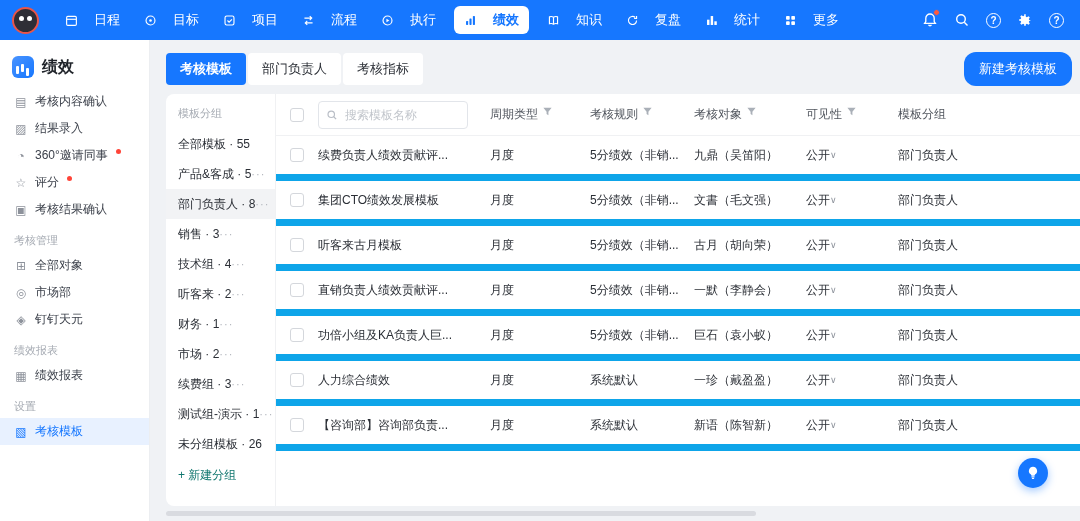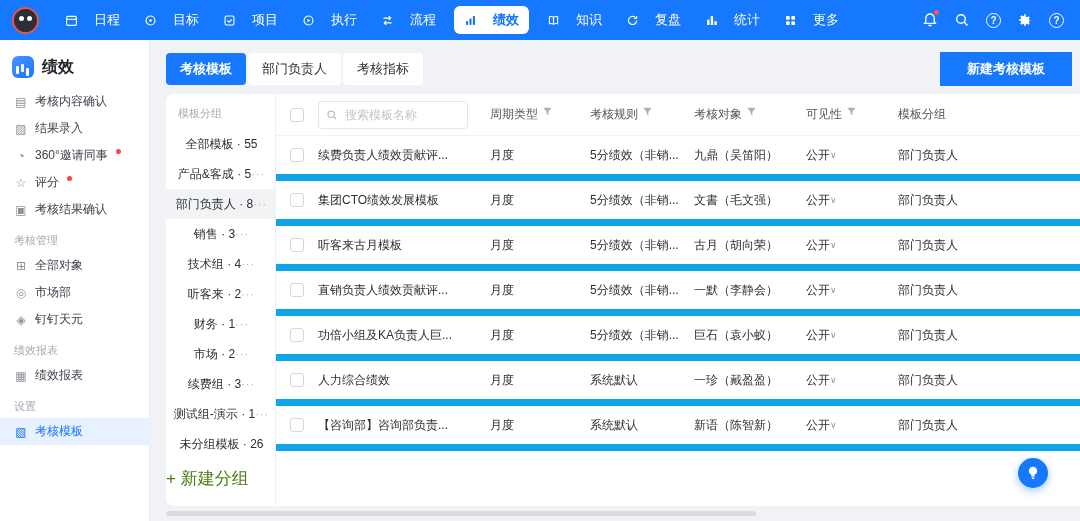--- a/index.html
+++ b/index.html
@@ -46,33 +46,33 @@
   .reddot { width:5px; height:5px; border-radius:50%; background:#ff4438; margin:-8px 0 0 1px; flex:none; }
 
   
   .main { position:fixed; left:150px; top:40px; width:930px; height:481px; }
   .main-head { display:flex; align-items:center; padding:12px 8px 8px 16px; }
   .tabs { display:flex; gap:2px; }
   .tab { font-size:13px; padding:7px 14px; background:#fff; color:#2b2f36; border-radius:4px;
     cursor:pointer; white-space:nowrap; }
   .tab.active { background:#1677ff; color:#fff; font-weight:bold; }
   .new-btn { margin-left:auto; background:#1677ff; color:#fff; font-size:13px; border:none;
-    padding:8px 27px; border-radius:0; cursor:pointer; white-space:nowrap;font-weight:bold; }
+    padding:8px 15px; border-radius:12px; cursor:pointer; white-space:nowrap; }
 
   .card { margin-left:16px; height:412px; background:#fff; border-radius:8px 0 0 8px;
     display:flex; position:relative; overflow:hidden; }
 
   
   .groups { width:110px; flex:none; border-right:1px solid #f0f1f3; padding:12px 0 0; }
   .g-title { font-size:11px; color:#a6abb3; padding:0 12px 8px; }
-  .g-item { display:flex; align-items:center; justify-content:center; height:30px;
+  .g-item { display:flex; align-items:center; justify-content:flex-start; height:30px;
     padding:0 10px 0 12px; font-size:12px; color:#2b2f36; cursor:pointer; white-space:nowrap; }
   .g-item.selected { background:#f2f3f5; }
   .g-more { color:#b3b6bd; font-size:11px; letter-spacing:1px; cursor:pointer; }
-  .g-new { color:#4d7c0f; font-size:17px; padding:8px 0; cursor:pointer; }
+  .g-new { color:#0f766e; font-size:12px; padding:8px 12px; cursor:pointer; }
 
   
   .table { flex:1; min-width:0; }
   .thead, .trow { display:grid; grid-template-columns:42px 172px 100px 104px 112px 92px 1fr;
     align-items:center; }
   .thead { height:42px; border-bottom:1px solid #f0f1f3; }
   .th { font-size:12px; color:#51565e; display:flex; align-items:flex-start; gap:4px; }
   .trow { height:45px; border-bottom:7px solid #0ea5e9; font-size:12px; color:#2b2f36; }
   .cell { padding-right:10px; overflow:hidden; white-space:nowrap; text-overflow:ellipsis; }
   .cb-wrap { display:flex; justify-content:center; }
@@ -123,33 +123,33 @@
           <svg width="13" height="13" viewBox="0 0 16 16" fill="none" stroke="#fff" stroke-width="1.4">
             <rect x="2.5" y="2.5" width="11" height="11" rx="2"></rect>
             <path d="M5.5 8l2 2 3.5-3.5"></path>
           </svg>
         </span>
       <span>项目</span>
     </div>
     <div class="nav-item">
       <span class="nic">
           <svg width="13" height="13" viewBox="0 0 16 16" fill="none" stroke="#fff" stroke-width="1.4">
+            <path d="M3 5h9M9.5 2.5L12 5l-2.5 2.5M13 11H4M6.5 8.5L4 11l2.5 2.5"></path>
+          </svg>
+        </span>
+      <span>流程</span>
+    </div>
+    <div class="nav-item">
+      <span class="nic">
+          <svg width="13" height="13" viewBox="0 0 16 16" fill="none" stroke="#fff" stroke-width="1.4">
             <circle cx="8" cy="8" r="5.5"></circle>
             <path d="M6.7 5.8v4.4l3.6-2.2z" fill="#fff" stroke="none"></path>
           </svg>
         </span>
       <span>执行</span>
-    </div>
-    <div class="nav-item">
-      <span class="nic">
-          <svg width="13" height="13" viewBox="0 0 16 16" fill="none" stroke="#fff" stroke-width="1.4">
-            <path d="M3 5h9M9.5 2.5L12 5l-2.5 2.5M13 11H4M6.5 8.5L4 11l2.5 2.5"></path>
-          </svg>
-        </span>
-      <span>流程</span>
     </div>
     <div class="nav-item active">
       <span class="nic">
           <svg width="13" height="13" viewBox="0 0 16 16">
             <rect x="2.5" y="8.5" width="2.6" height="5" rx="0.8" fill="#1677ff"></rect>
             <rect x="6.7" y="5.5" width="2.6" height="8" rx="0.8" fill="#1677ff"></rect>
             <rect x="10.9" y="2.5" width="2.6" height="11" rx="0.8" fill="#1677ff"></rect>
           </svg>
         </span>
       <span>绩效</span>

